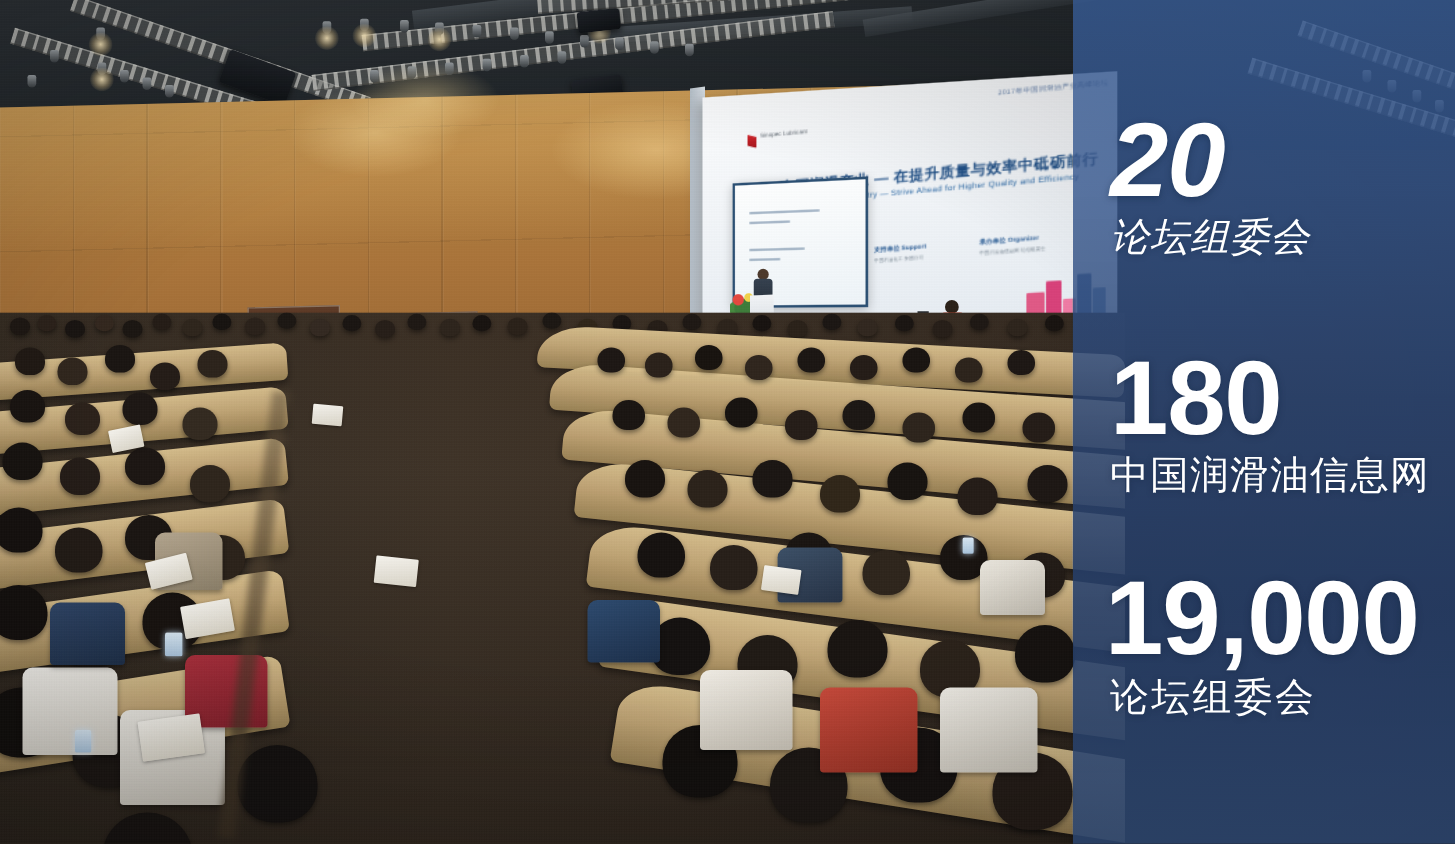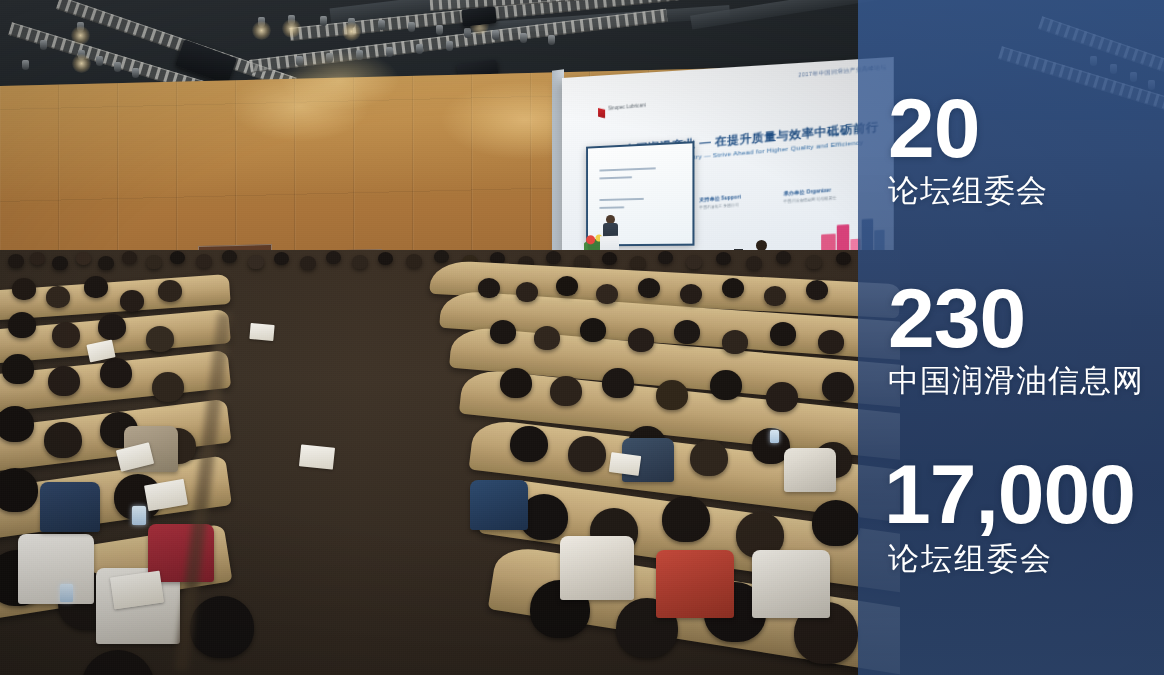--- a/index.html
+++ b/index.html
@@ -264,21 +264,21 @@
     text-shadow:0 1px 6px rgba(10,25,50,.35);
   }
   .stat .lab{
     color:#ffffff;
     font-weight:500;
     line-height:1.05;
     font-family:"DejaVu Sans","Liberation Sans",sans-serif;
     text-shadow:0 1px 5px rgba(10,25,50,.35);
   }
 
-  .stat-1{top:86px;}
+  .stat-1{top:86px;font-style:italic;}
   .stat-1 .num{font-size:84px;}
   .stat-1 .lab{font-size:31px;margin-top:4px;letter-spacing:1px;}
 
   .stat-2{top:276px;}
   .stat-2 .num{font-size:84px;}
   .stat-2 .lab{font-size:31px;margin-top:4px;letter-spacing:1px;}
 
   .stat-3{top:452px;left:26px;}
   .stat-3 .num{font-size:84px;}
   .stat-3 .lab{font-size:31px;margin-top:6px;letter-spacing:2px;margin-left:4px;}
@@ -558,25 +558,25 @@
 
   <div class="panel">
     <div class="panel-inner">
 
       <div class="stat stat-1">
         <div class="num">20</div>
         <div class="lab">论坛组委会</div>
       </div>
 
       <div class="stat stat-2">
-        <div class="num">230</div>
+        <div class="num">180</div>
         <div class="lab">中国润滑油信息网</div>
       </div>
 
       <div class="stat stat-3">
-        <div class="num">17,000</div>
+        <div class="num">19,000</div>
         <div class="lab">论坛组委会</div>
       </div>
 
     </div>
   </div>
 
 </div>
 
 </body></html>

